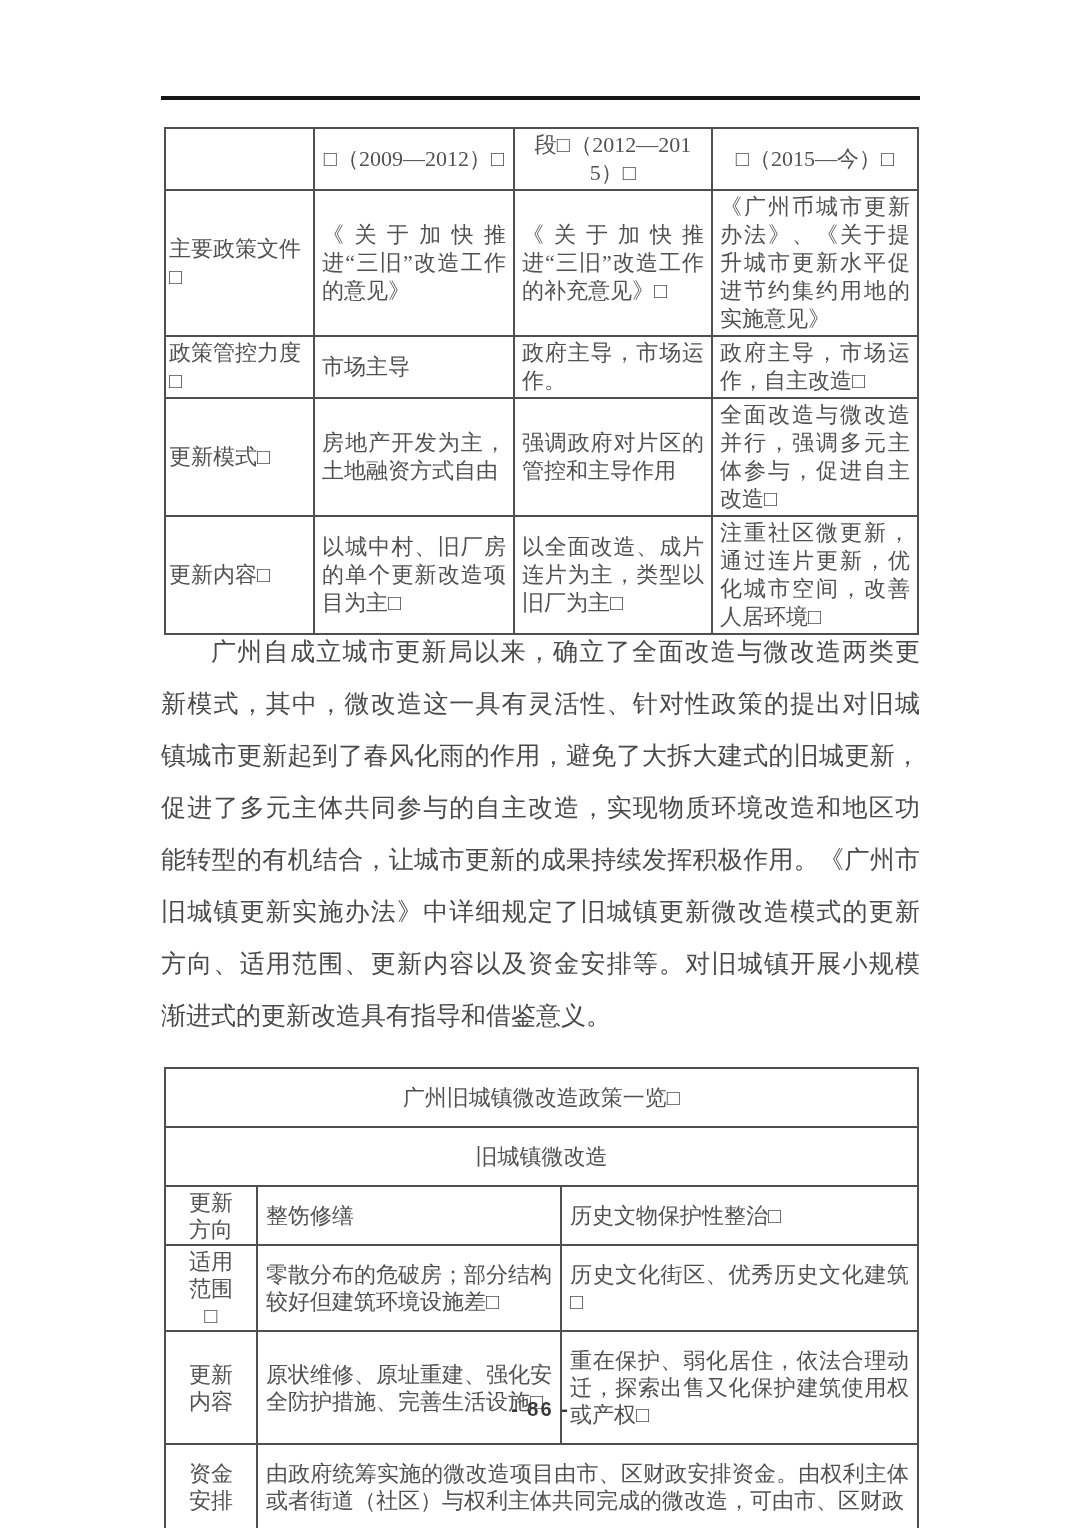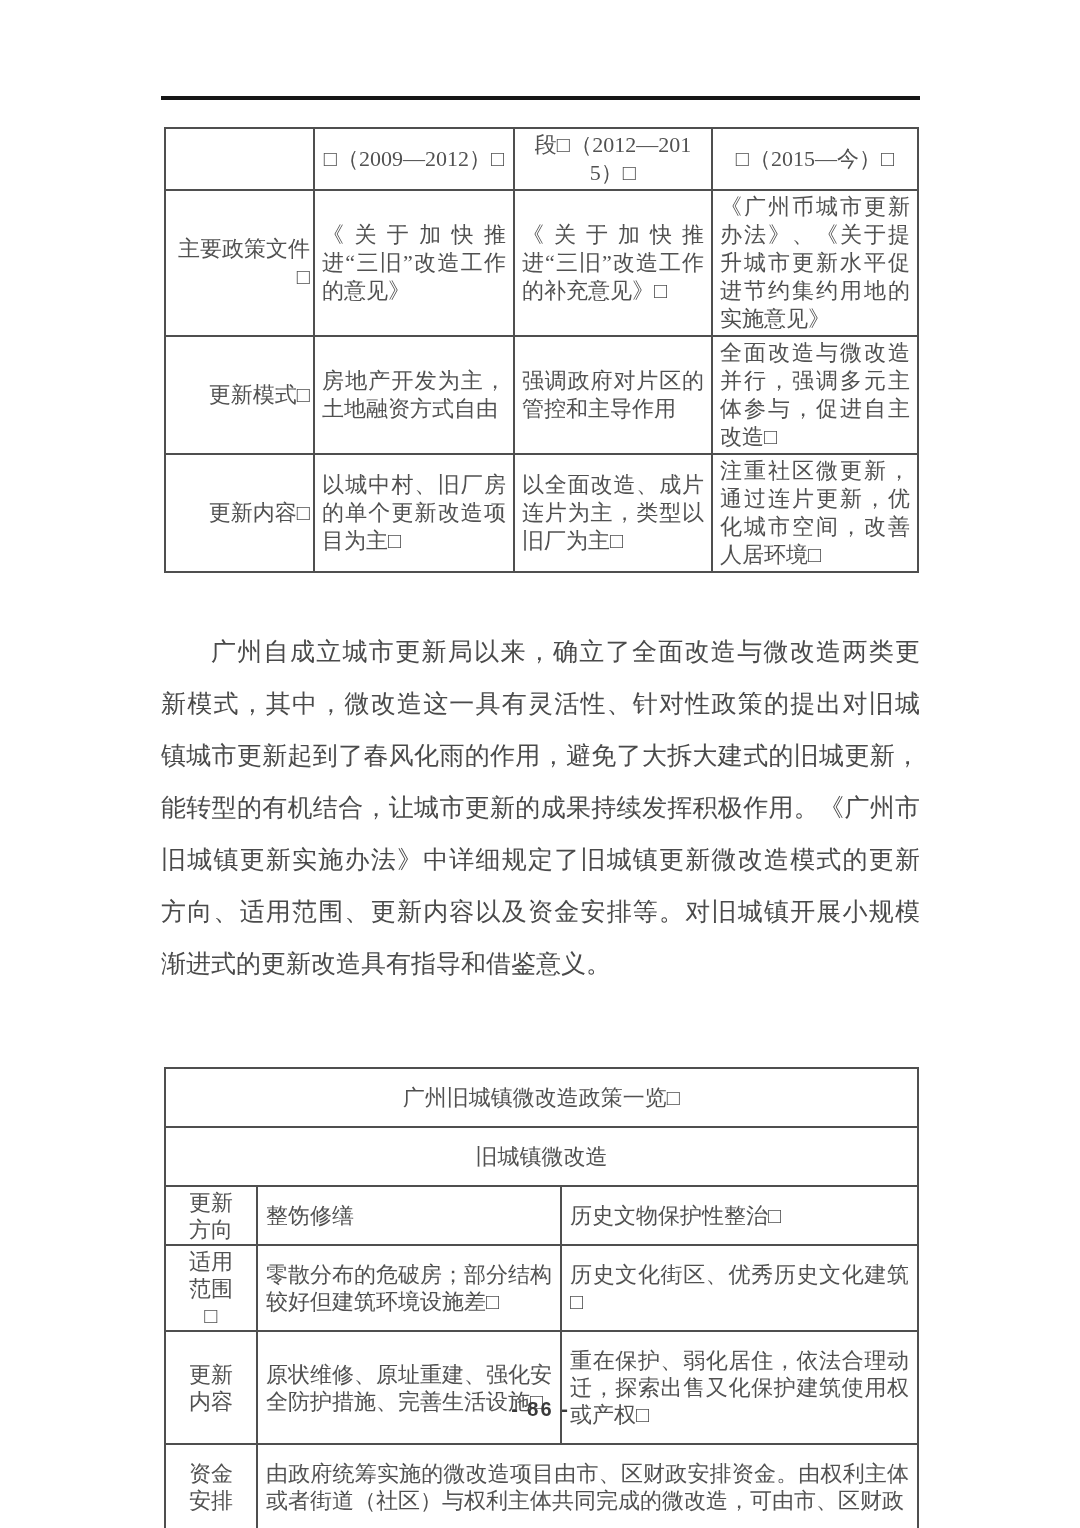--- a/index.html
+++ b/index.html
@@ -11,21 +11,21 @@
 
   
   .hrule{position:absolute;left:161px;top:96px;width:759px;height:4px;background:#161616;}
 
   
   table{border-collapse:collapse;table-layout:fixed;}
   td{border:2px solid #4f4f4f;vertical-align:middle;word-break:break-all;}
 
   .t1{position:absolute;left:164px;top:127px;width:753px;color:#515151;font-size:22px;line-height:28px;padding-left:12px;}
   .t1 td{padding:2px 7px;text-align:justify;}
-  .t1 td.lbl{text-align:right;padding:2px 3px;}
+  .t1 td.lbl{text-align:left;padding:2px 3px;}
   .t1 tr.hdr td{text-align:center;}
 
   .para{position:absolute;left:161px;top:626px;width:759px;color:#4a4a4a;font-size:25px;line-height:52px;}
   .para .ln{height:52px;text-align:justify;text-align-last:justify;}
   .para .ln.first{text-indent:50px;}
   .para .ln.last{text-align-last:left;}
 
   .t2{position:absolute;left:164px;top:1067px;width:753px;color:#515151;font-size:22px;line-height:27px;}
   .t2 td{padding:15px 8px;text-align:justify;}
   .t2 td.ttl{text-align:center;}
@@ -57,39 +57,46 @@
       <td>□（2009—2012）□</td>
       <td>段□（2012—2015）□</td>
       <td>□（2015—今）□</td>
     </tr>
     <tr style="height:142px">
       <td class="lbl">主要政策文件□</td>
       <td>《关于加快推进“三旧”改造工作的意见》</td>
       <td>《关于加快推进“三旧”改造工作的补充意见》□</td>
       <td>《广州币城市更新办法》、《关于提升城市更新水平促进节约集约用地的实施意见》</td>
     </tr>
+    <tr style="height:60px">
+      <td class="lbl">政策管控力度□</td>
+      <td>市场主导</td>
+      <td>政府主导，市场运作。</td>
+      <td>政府主导，市场运作，自主改造□</td>
+    </tr>
     <tr style="height:115px">
       <td class="lbl">更新模式□</td>
       <td>房地产开发为主，土地融资方式自由</td>
       <td>强调政府对片区的管控和主导作用</td>
       <td>全面改造与微改造并行，强调多元主体参与，促进自主改造□</td>
     </tr>
     <tr style="height:108px">
       <td class="lbl">更新内容□</td>
       <td>以城中村、旧厂房的单个更新改造项目为主□</td>
       <td>以全面改造、成片连片为主，类型以旧厂为主□</td>
       <td>注重社区微更新，通过连片更新，优化城市空间，改善人居环境□</td>
     </tr>
   </tbody>
     </table>
 
   <div class="para">
     <div class="ln first">广州自成立城市更新局以来，确立了全面改造与微改造两类更</div>
     <div class="ln">新模式，其中，微改造这一具有灵活性、针对性政策的提出对旧城</div>
     <div class="ln">镇城市更新起到了春风化雨的作用，避免了大拆大建式的旧城更新，</div>
+    <div class="ln">促进了多元主体共同参与的自主改造，实现物质环境改造和地区功</div>
     <div class="ln">能转型的有机结合，让城市更新的成果持续发挥积极作用。《广州市</div>
     <div class="ln">旧城镇更新实施办法》中详细规定了旧城镇更新微改造模式的更新</div>
     <div class="ln">方向、适用范围、更新内容以及资金安排等。对旧城镇开展小规模</div>
     <div class="ln last">渐进式的更新改造具有指导和借鉴意义。</div>
   </div>
 
   <table class="t2">
     <colgroup>
         <col style="width:92px">
         <col style="width:304px">

